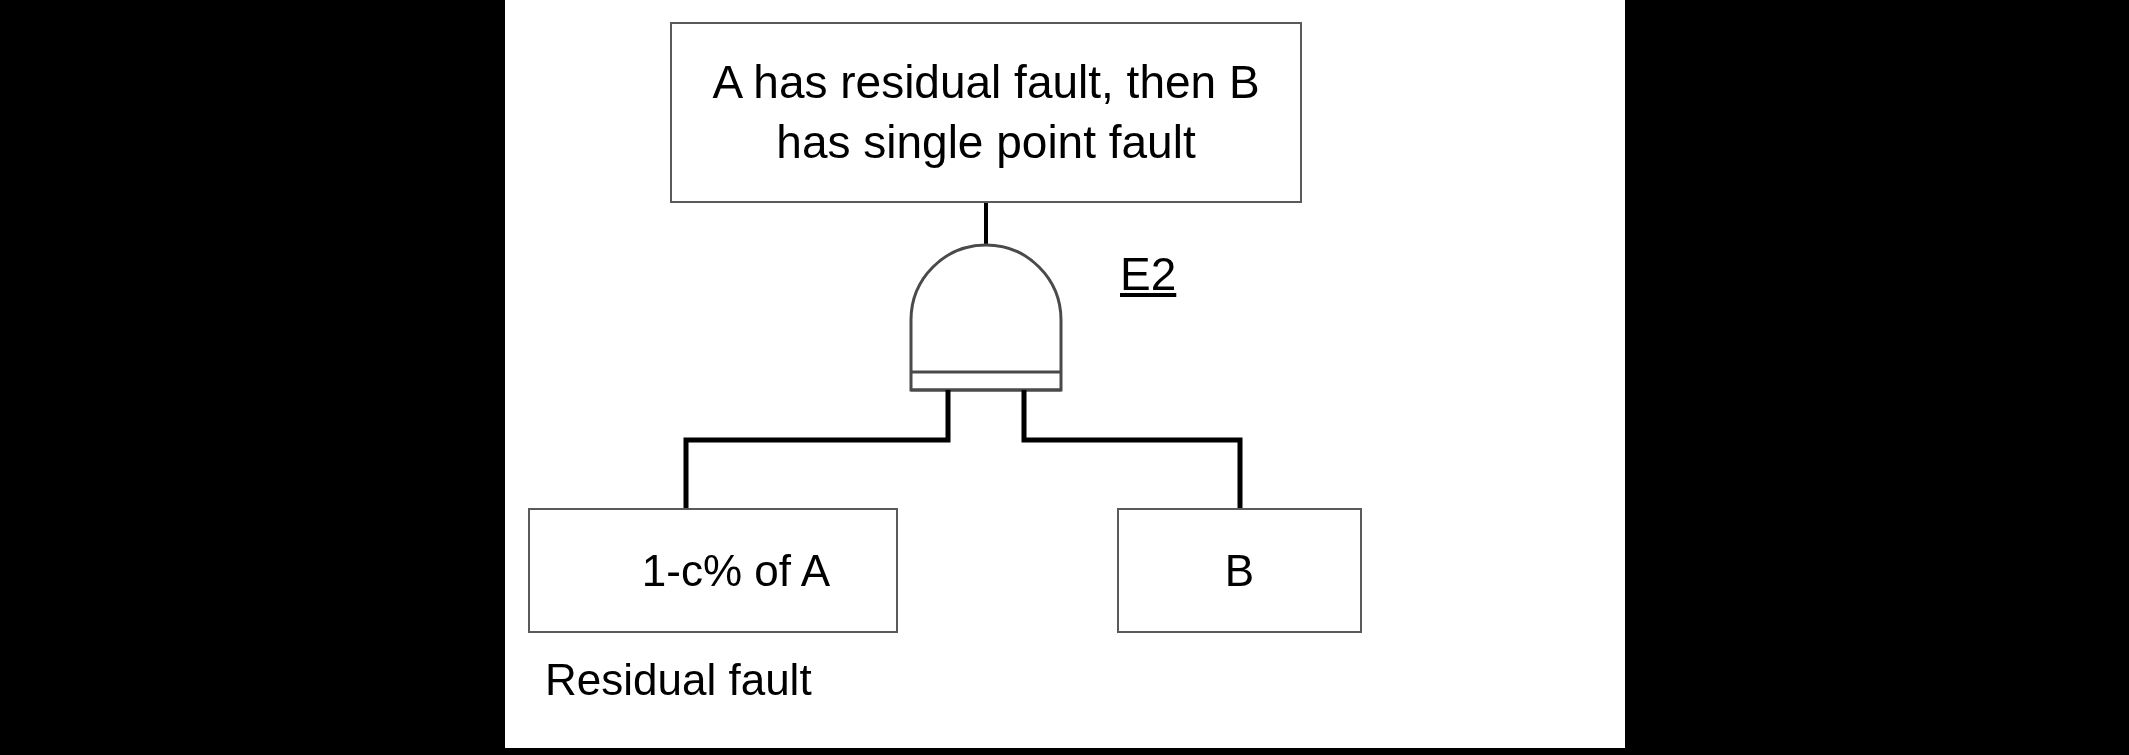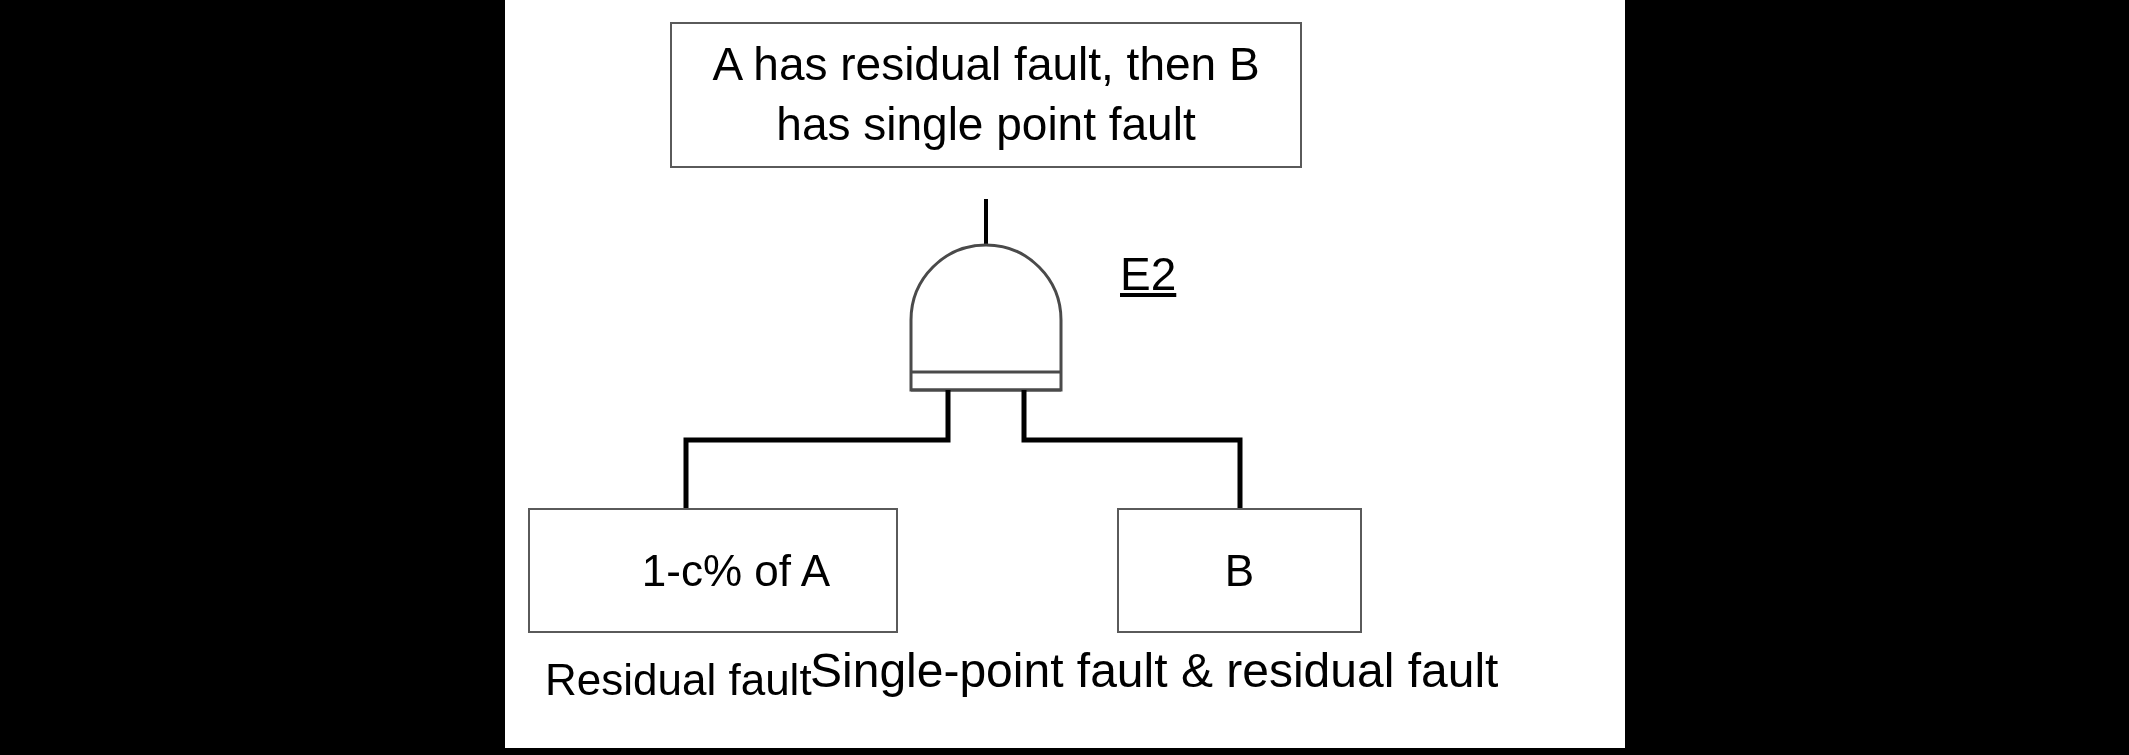--- a/index.html
+++ b/index.html
@@ -43,21 +43,21 @@
   .node-box .node-text {
     display: block;
     width: 100%;
     line-height: 1.30;
     white-space: pre-line;
   }
   #box-top {
     left: 165px;
     top: 22px;
     width: 632px;
-    height: 146px;
+    height: 181px;
     font-size: 46px;
   }
   #box-left {
     left: 23px;
     top: 508px;
     width: 370px;
     height: 125px;
     font-size: 44px;
     padding-left: 46px;
   }
@@ -131,16 +131,15 @@
     <div class="node-box" id="box-left">
       <span class="node-text">1-c% of A</span>
     </div>
 
     <div class="node-box" id="box-right">
       <span class="node-text">B</span>
     </div>
 
     <div class="caption" id="caption-left">Residual fault</div>
 
-    <div class="caption" id="caption-right">Single-point fault &amp; residual fault</div>
 
   </div>
 </div>
 
 </body></html>

